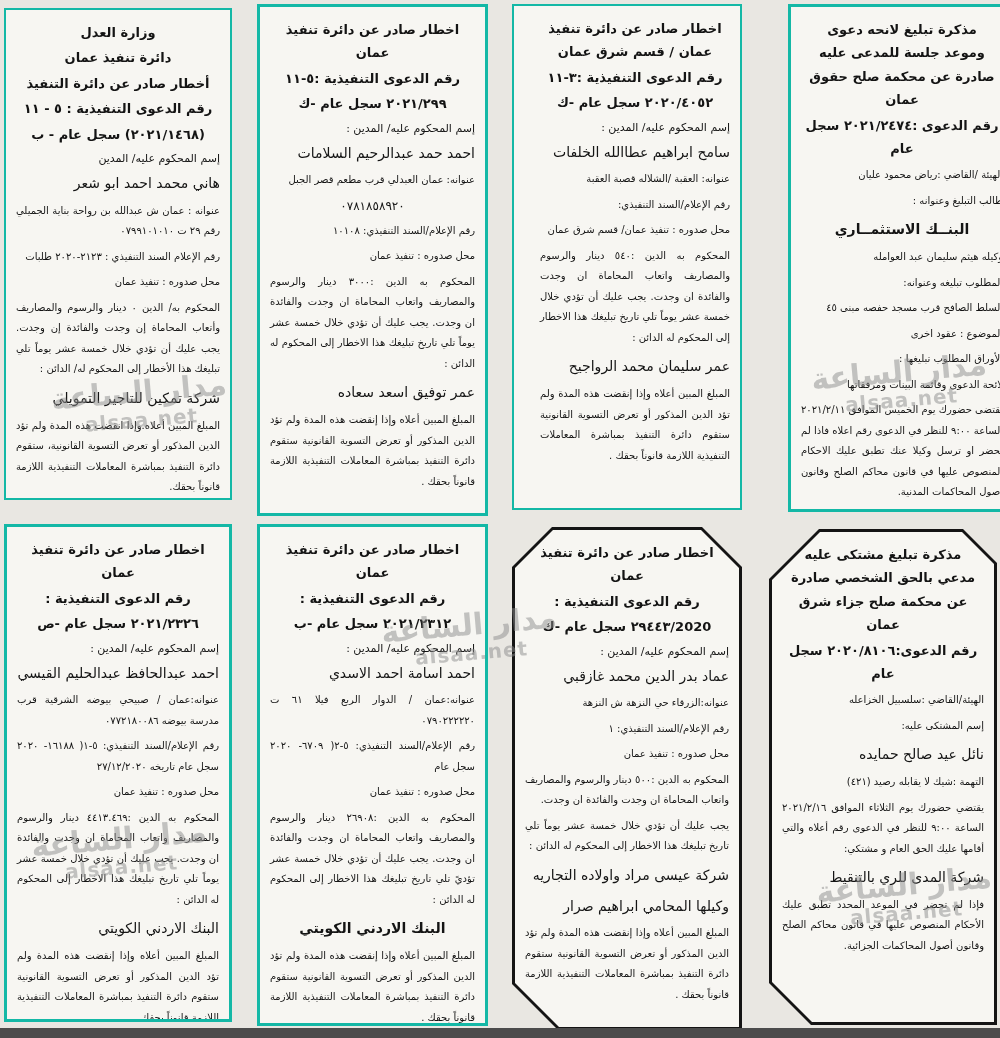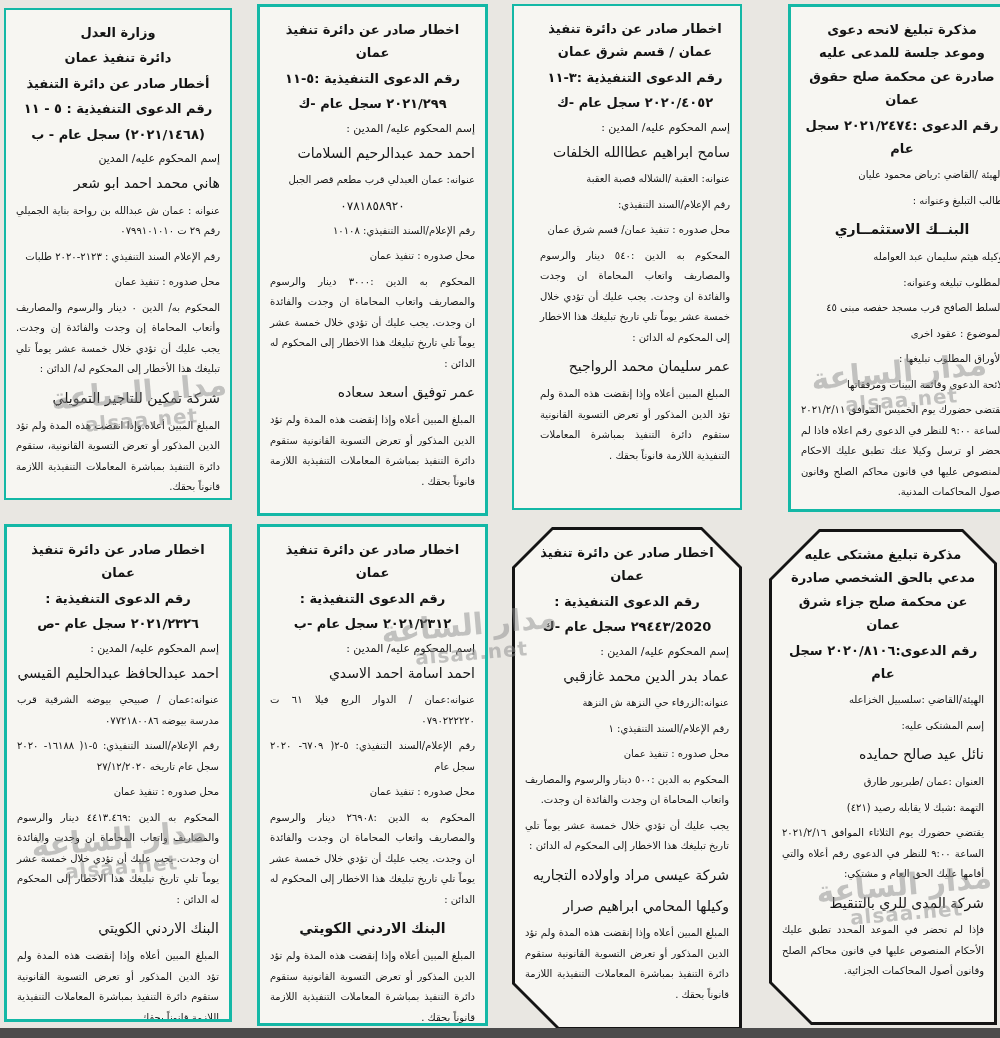--- a/index.html
+++ b/index.html
@@ -144,21 +144,21 @@
   <div class="notice b3 pos-c2b">
     <div class="notice-body">
         <p class="line h">اخطار صادر عن دائرة تنفيذ عمان</p>
         <p class="line h">رقم الدعوى التنفيذية :</p>
         <p class="line h">٢٠٢١/٢٣١٢ سجل عام -ب</p>
         <p class="line r">إسم المحكوم عليه/ المدين :</p>
         <p class="line n">احمد اسامة احمد الاسدي</p>
         <p class="line b">عنوانه:عمان / الدوار الربع فيلا ٦١ ت ٠٧٩٠٢٢٢٢٢٠</p>
         <p class="line b">رقم الإعلام/السند التنفيذي: ٥-٢( ٦٧٠٩- ٢٠٢٠ سجل عام</p>
         <p class="line b">محل صدوره : تنفيذ عمان</p>
-        <p class="line b">المحكوم به الدين :٢٦٩٠٨ دينار والرسوم والمصاريف واتعاب المحاماة ان وجدت والفائدة ان وجدت. يجب عليك أن تؤدي خلال خمسة عشر يوماً تلي تاريخ تبليغك هذا الاخطار إلى المحكوم له الدائن :</p>
+        <p class="line b">المحكوم به الدين :٢٦٩٠٨ دينار والرسوم والمصاريف واتعاب المحاماة ان وجدت والفائدة ان وجدت. يجب عليك أن تؤدي خلال خمسة عشر تؤديً تلي تاريخ تبليغك هذا الاخطار إلى المحكوم له الدائن :</p>
         <p class="line nc">البنك الاردني الكويتي</p>
         <p class="line b">المبلغ المبين أعلاه وإذا إنقضت هذه المدة ولم تؤد الدين المذكور أو تعرض التسوية القانونية ستقوم دائرة التنفيذ بمباشرة المعاملات التنفيذية اللازمة قانوناً بحقك .</p>
       </div>
   </div>
 
   <div class="notice chamfer pos-c3b">
     <div class="chamfer-inner">
       <div class="notice-body">
           <p class="line h">اخطار صادر عن دائرة تنفيذ عمان</p>
           <p class="line h">رقم الدعوى التنفيذية :</p>
@@ -178,21 +178,20 @@
   </div>
 
   <div class="notice chamfer pos-c4b">
     <div class="chamfer-inner">
       <div class="notice-body">
           <p class="line h">مذكرة تبليغ مشتكى عليه مدعي بالحق الشخصي صادرة عن محكمة صلح جزاء شرق عمان</p>
           <p class="line h">رقم الدعوى:٢٠٢٠/٨١٠٦ سجل عام</p>
           <p class="line b">الهيئة/القاضي :سلسبيل الخزاعله</p>
           <p class="line b">إسم المشتكى عليه:</p>
           <p class="line n">نائل عيد صالح حمايده</p>
-          <p class="line b">العنوان :عمان /طبربور طارق</p>
           <p class="line b">التهمة :شيك لا يقابله رصيد (٤٢١)</p>
           <p class="line b">يقتضي حضورك يوم الثلاثاء الموافق ٢٠٢١/٢/١٦ الساعة ٩:٠٠ للنظر في الدعوى رقم أعلاه والتي أقامها عليك الحق العام و مشتكي:</p>
           <p class="line n">شركة المدى للري بالتنقيط</p>
           <p class="line b">فإذا لم تحضر في الموعد المحدد تطبق عليك الأحكام المنصوص عليها في قانون محاكم الصلح وقانون أصول المحاكمات الجزائية.</p>
         </div>
     </div>
   </div>
 
   <div class="wm wm1">
     <div class="ar">مدار الساعة</div>

